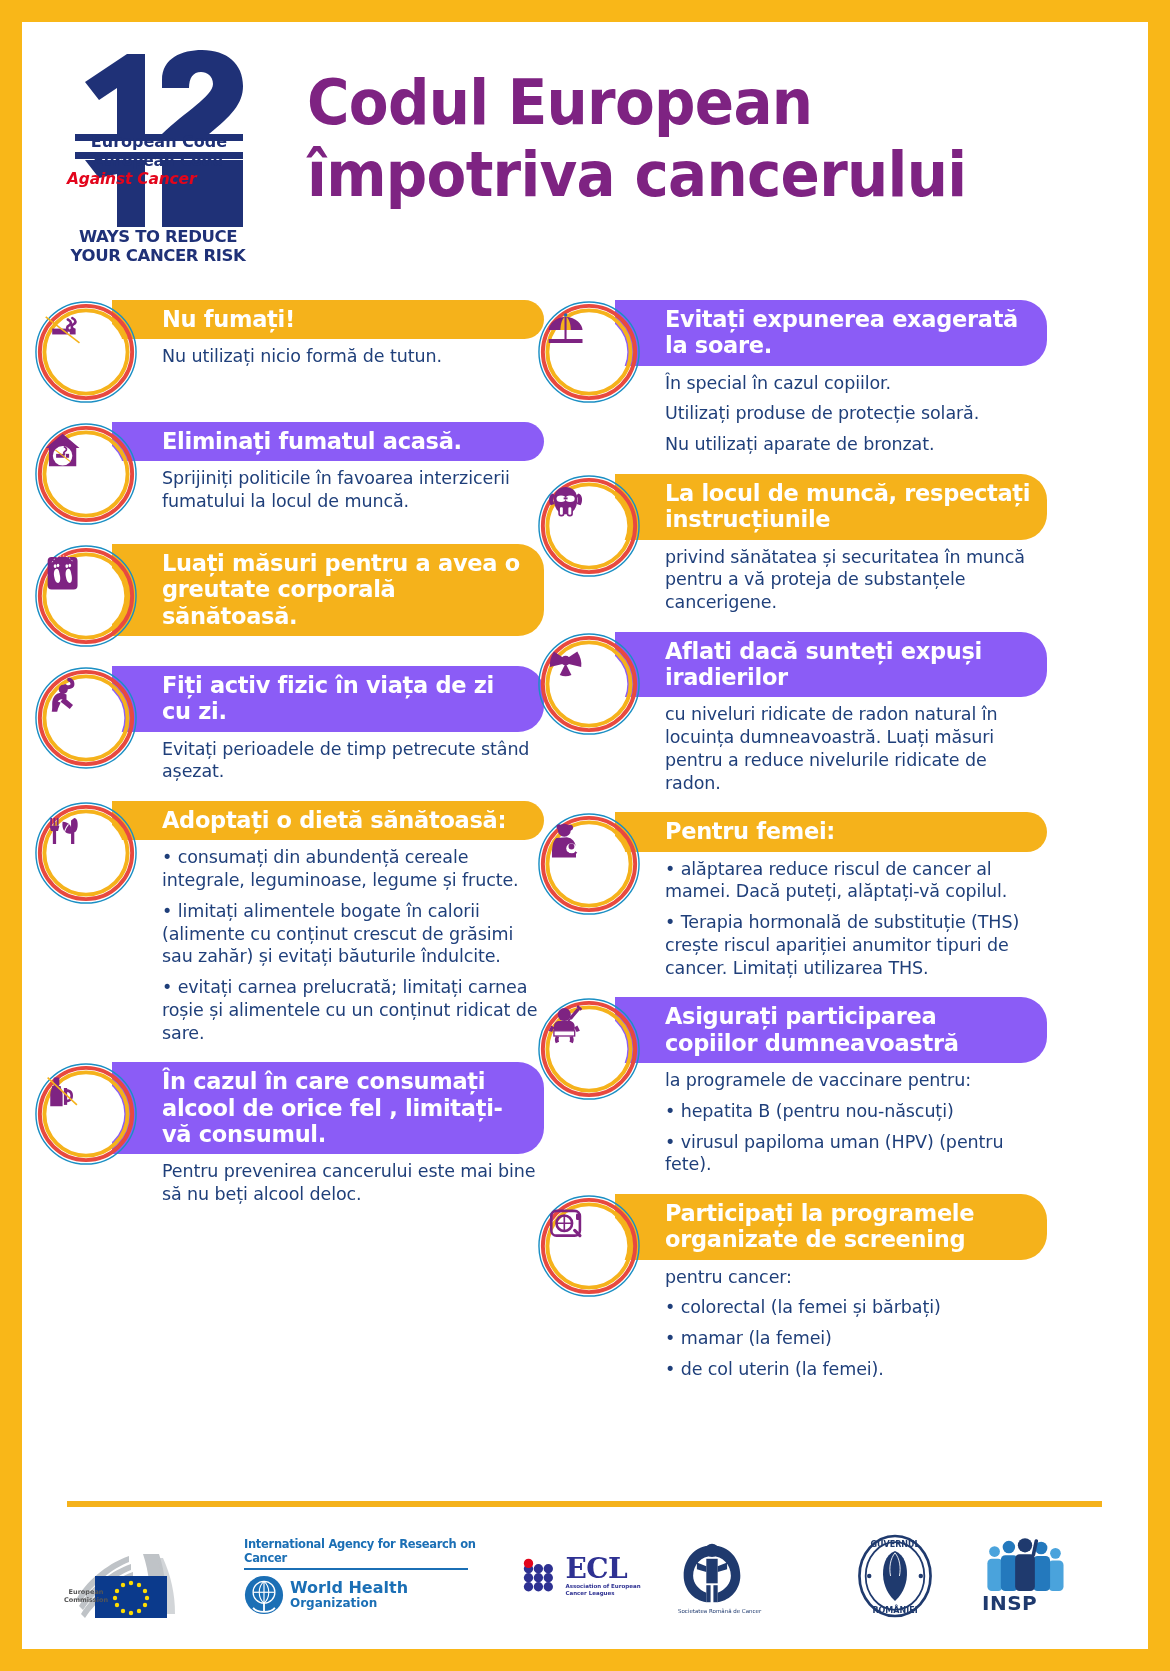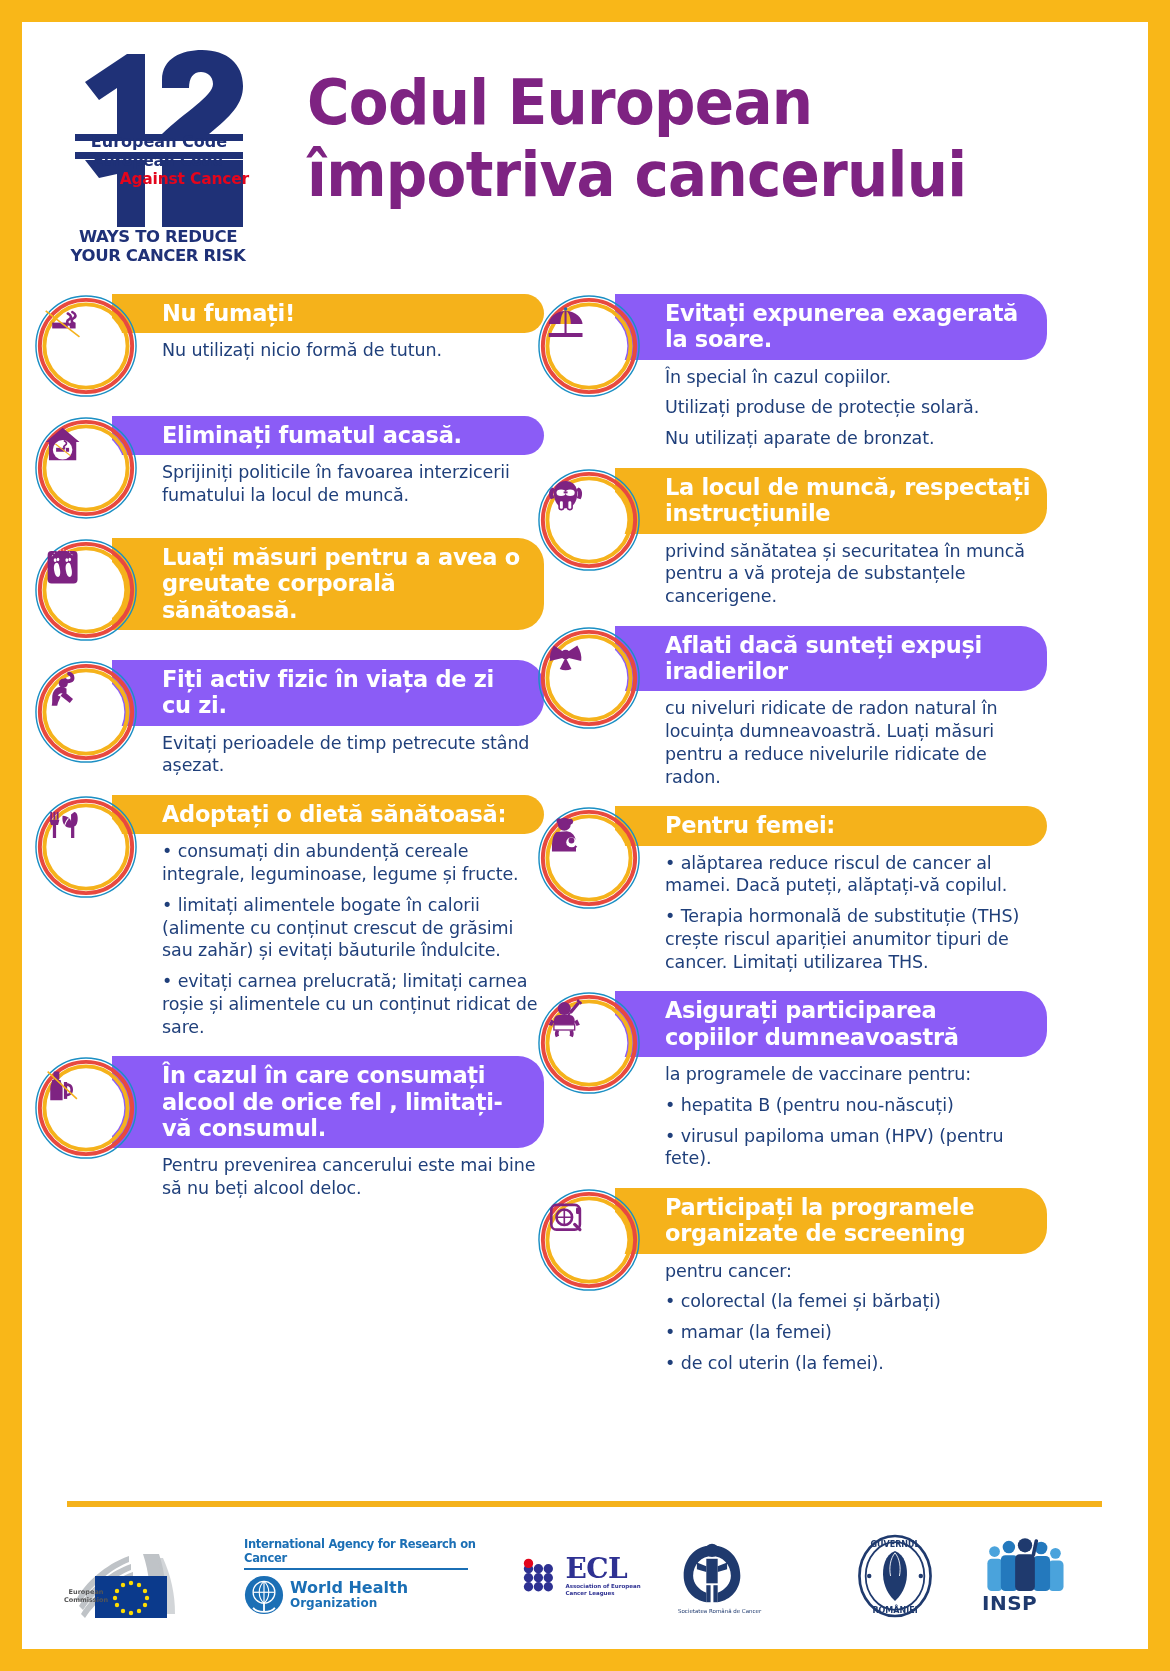--- a/index.html
+++ b/index.html
@@ -55,20 +55,21 @@
   .col {
     position: absolute; top: 0;
   }
   .col-left  { left: 12px;  width: 510px; }
   .col-right { left: 515px; width: 510px; }
 
   .item {
     position: relative;
     margin-bottom: 18px;
     min-height: 104px;
+    margin-top: 6px;
   }
 
   .badge {
     position: absolute; left: 0; top: 0;
     width: 104px; height: 104px;
     z-index: 3;
   }
   .badge svg { display:block; }
 
   .body {
@@ -142,21 +143,21 @@
         <rect x="8" y="110" width="168" height="7" fill="#1f3177"></rect>
         <text x="92" y="105" text-anchor="middle" fill="#1f3177" font-family="DejaVu Sans, sans-serif" font-size="16" font-weight="bold">European Code</text>
         <text x="92" y="105" text-anchor="middle" fill="#ffffff" font-size="0.1"></text>
         <text x="188" y="188" fill="#fff" font-size="0.1"></text>
       </svg>
       <div style="position:absolute;left:45px;top:20px;width:225px;"></div>
     </div>
 
     <div style="position:absolute;left:45px;top:20px;width:225px;height:225px;pointer-events:none;">
       <div style="position:absolute;left:0;top:110px;width:182px;text-align:center;font-size:15.5px;font-weight:bold;color:#1f3177;letter-spacing:-0.2px;">European Code</div>
-      <div style="position:absolute;left:0;top:128px;width:182px;text-align:right;font-size:15.5px;font-weight:bold;color:#e3051c;letter-spacing:-0.2px;">Against Cancer</div>
+      <div style="position:absolute;left:0;top:128px;width:182px;text-align:left;font-size:15.5px;font-weight:bold;color:#e3051c;letter-spacing:-0.2px;font-style:italic;">Against Cancer</div>
       <div style="position:absolute;left:0;top:185px;width:182px;text-align:center;font-size:16.5px;font-weight:bold;color:#1f3177;letter-spacing:-0.4px;">WAYS TO REDUCE</div>
       <div style="position:absolute;left:0;top:204px;width:182px;text-align:center;font-size:16.5px;font-weight:bold;color:#1f3177;letter-spacing:-0.4px;">YOUR CANCER RISK</div>
     </div>
 
     <div class="maintitle">
       <span class="l1">Codul European</span>
       <span class="l2">împotriva cancerului</span>
     </div>
   </div>
 

